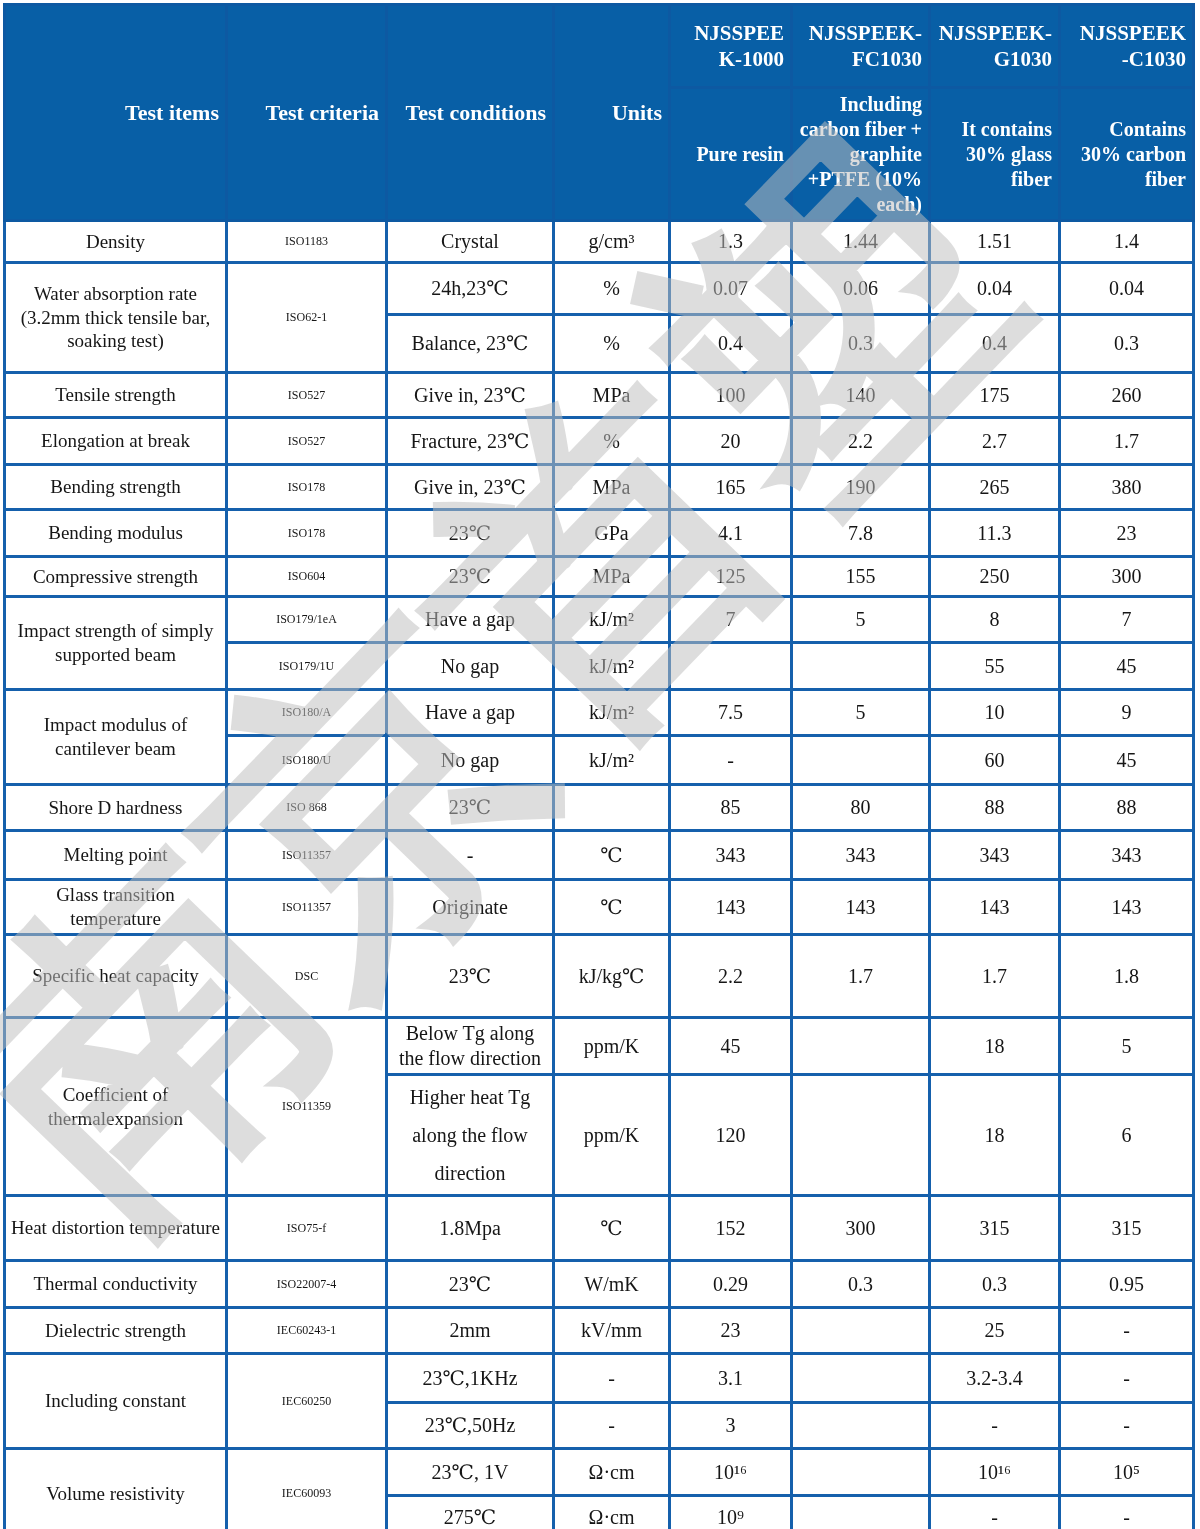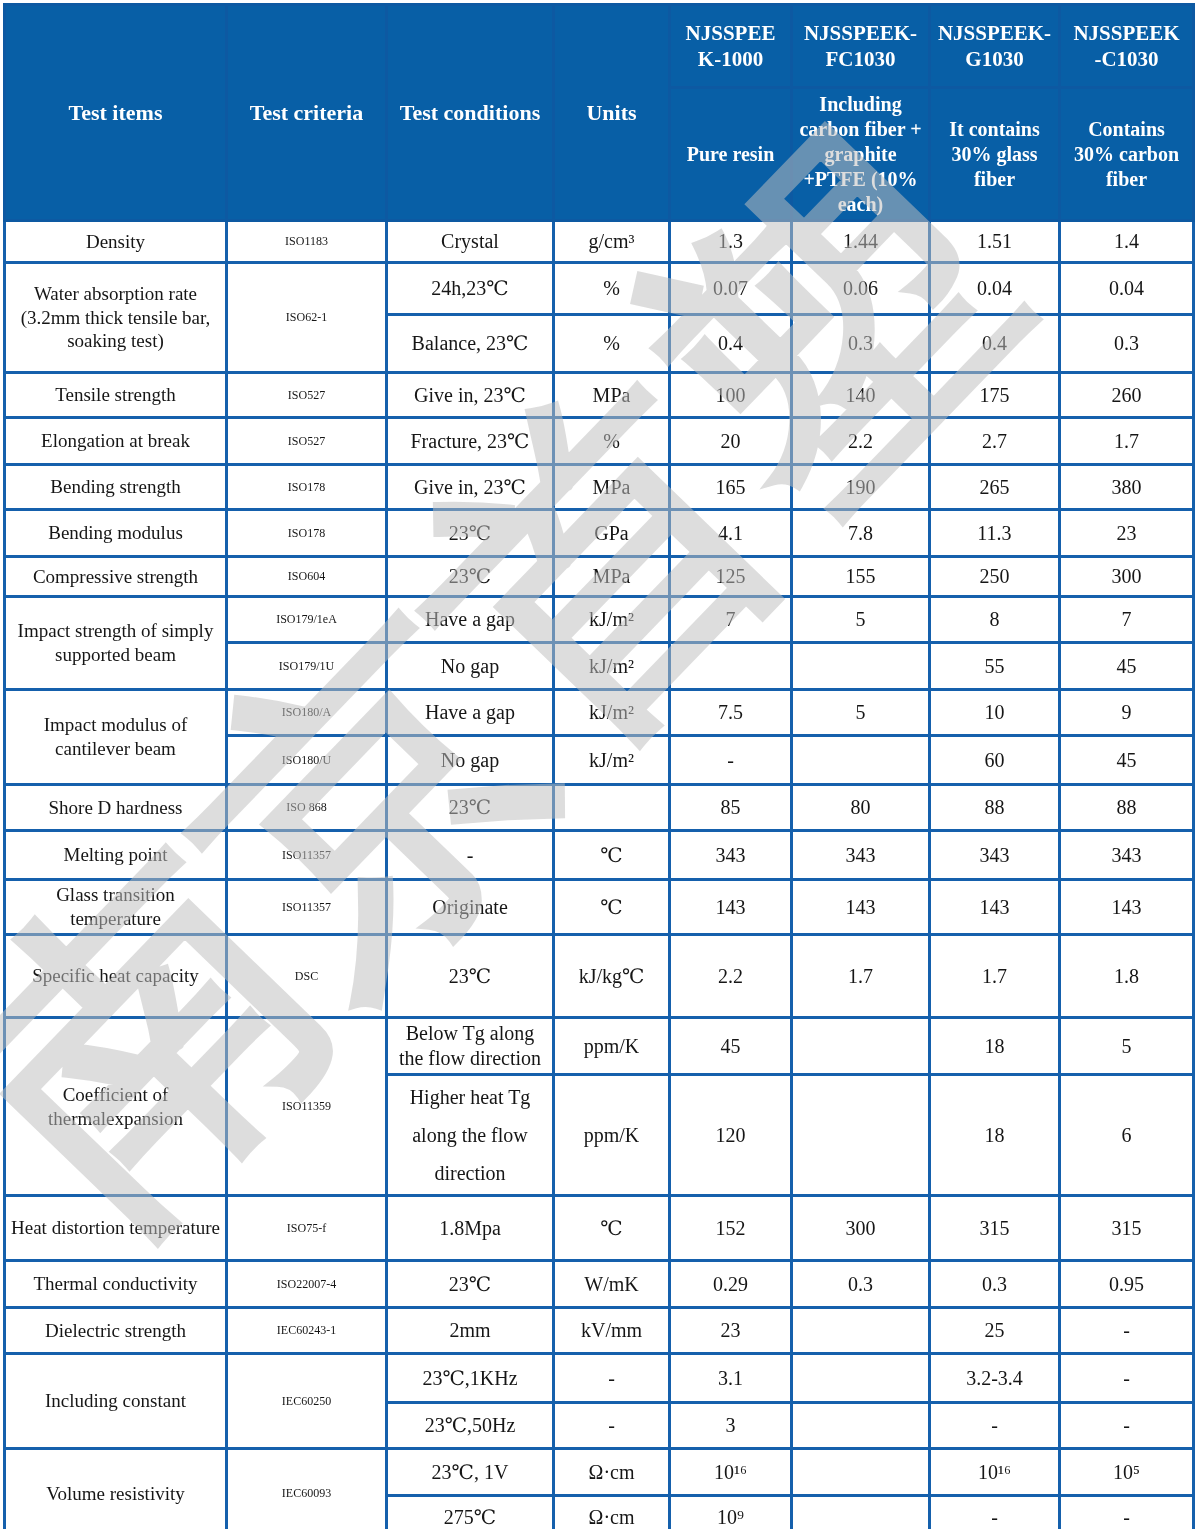--- a/index.html
+++ b/index.html
@@ -14,21 +14,21 @@
     width:1189px;
     border-collapse:collapse; table-layout:fixed;
     border:3px solid #1560ac;
     border-bottom:8px solid #1560ac;
   }
   th, td { border:3px solid #1560ac; overflow:hidden; }
 
   
   thead th {
     background:#085fa6; color:#ffffff; font-weight:bold;
-    border-color:#0d59a2; text-align:center; vertical-align:middle;
+    border-color:#0d59a2; text-align:right; vertical-align:middle;
     padding:2px 6px;
   }
   thead tr.h1 { height:83px; }
   thead tr.h2 { height:133px; }
   th.left-head  { font-size:22px; }
   th.product-name { font-size:21px; white-space:pre-line; line-height:1.25; }
   th.product-desc { font-size:20px; line-height:1.25; }
 
   
   tbody td {

